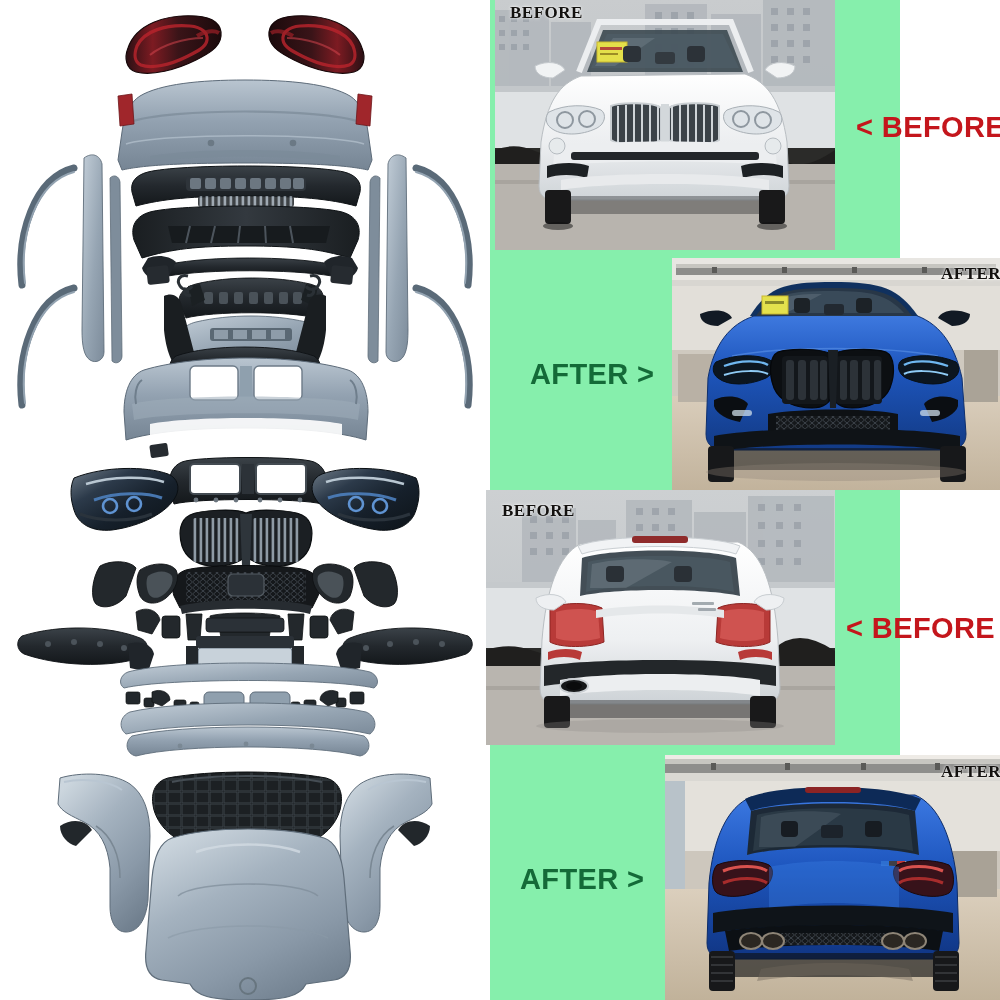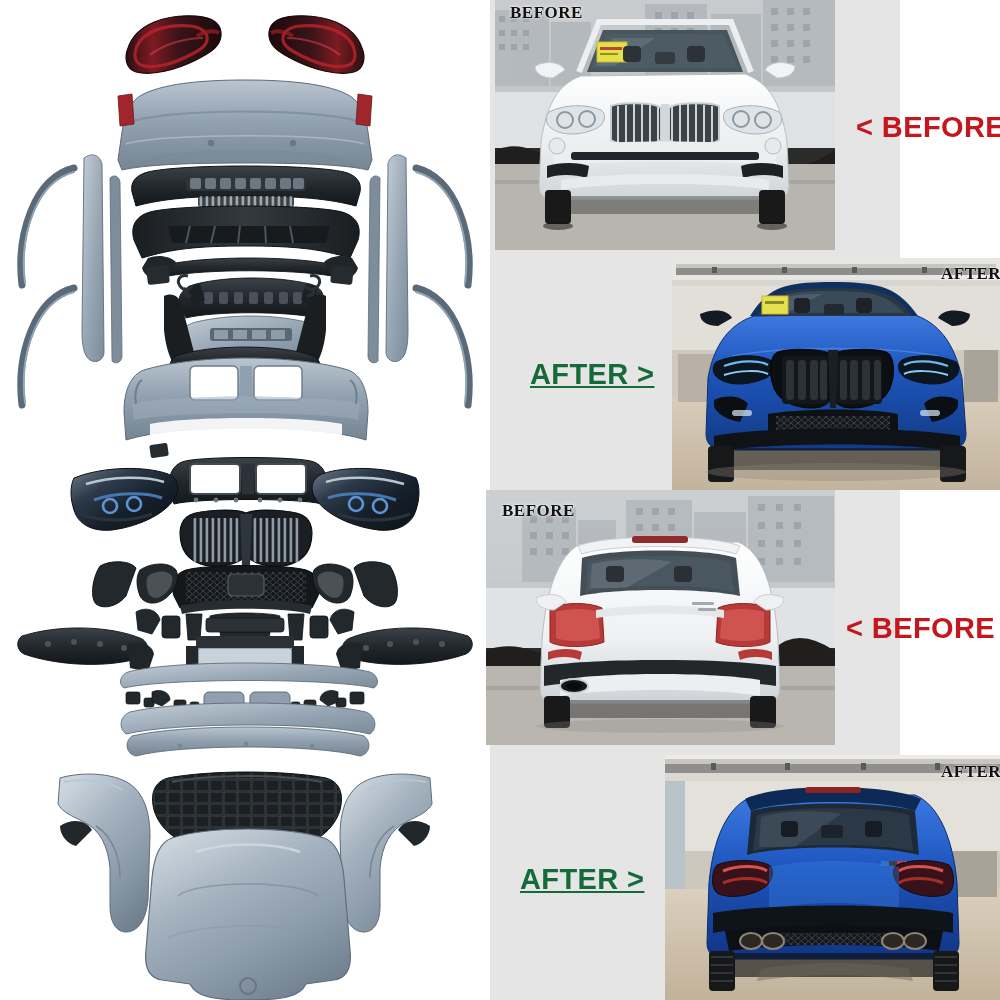--- a/index.html
+++ b/index.html
@@ -1,17 +1,17 @@
 <!DOCTYPE html>
 <html><head>
 <meta charset="utf-8">
 <style>
   html,body{margin:0;padding:0;background:#ffffff;}
   body{width:1000px;height:1000px;font-family:"Liberation Sans",sans-serif;overflow:hidden;}
-  #root{position:relative;width:900px;height:1000px;background:#e5e5e5;}
+  #root{position:relative;width:900px;height:1000px;background:#86efac;}
 
   
   #parts{position:absolute;left:0;top:0;width:490px;height:1000px;background:#fff;}
   #parts svg{display:block;width:490px;height:1000px;}
 
   
   .photo{position:absolute;overflow:hidden;background:#cfd3d6;}
   .photo svg{display:block;width:100%;height:100%;}
 
   .ph-label{
@@ -27,21 +27,21 @@
 
   .callout{
     position:absolute;
     font-family:"Liberation Sans",sans-serif;
     font-weight:700;
     font-size:29px;
     letter-spacing:.4px;
     white-space:nowrap;
   }
   .callout.before{color:#c4161c;}
-  .callout.after{color:#146a38;text-decoration:underline;}
+  .callout.after{color:#146a38;}
 </style>
 </head>
 <body>
 
 <div id="root">
 
   <div id="parts">
     <svg viewBox="0 0 490 1000" xmlns="http://www.w3.org/2000/svg">
       <defs>
         <linearGradient id="gBody" x1="0" y1="0" x2="0" y2="1">

